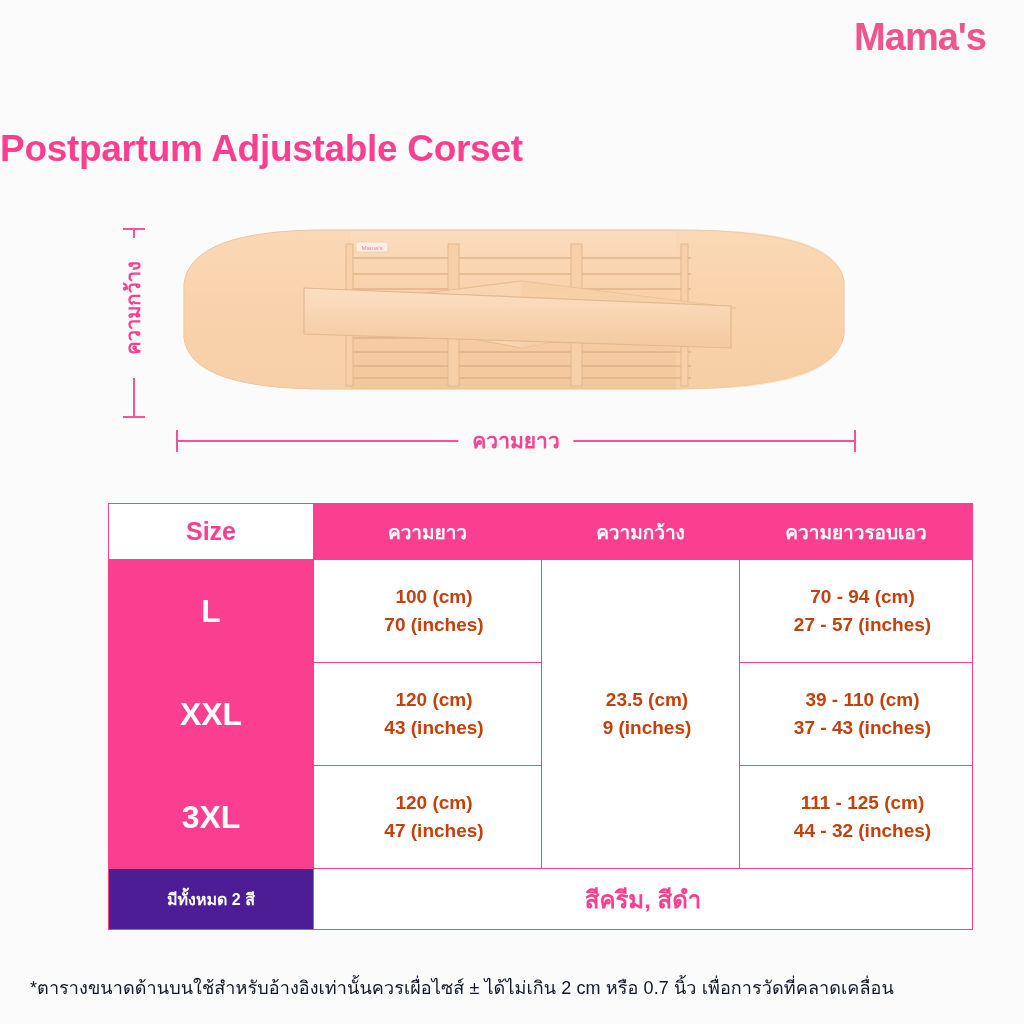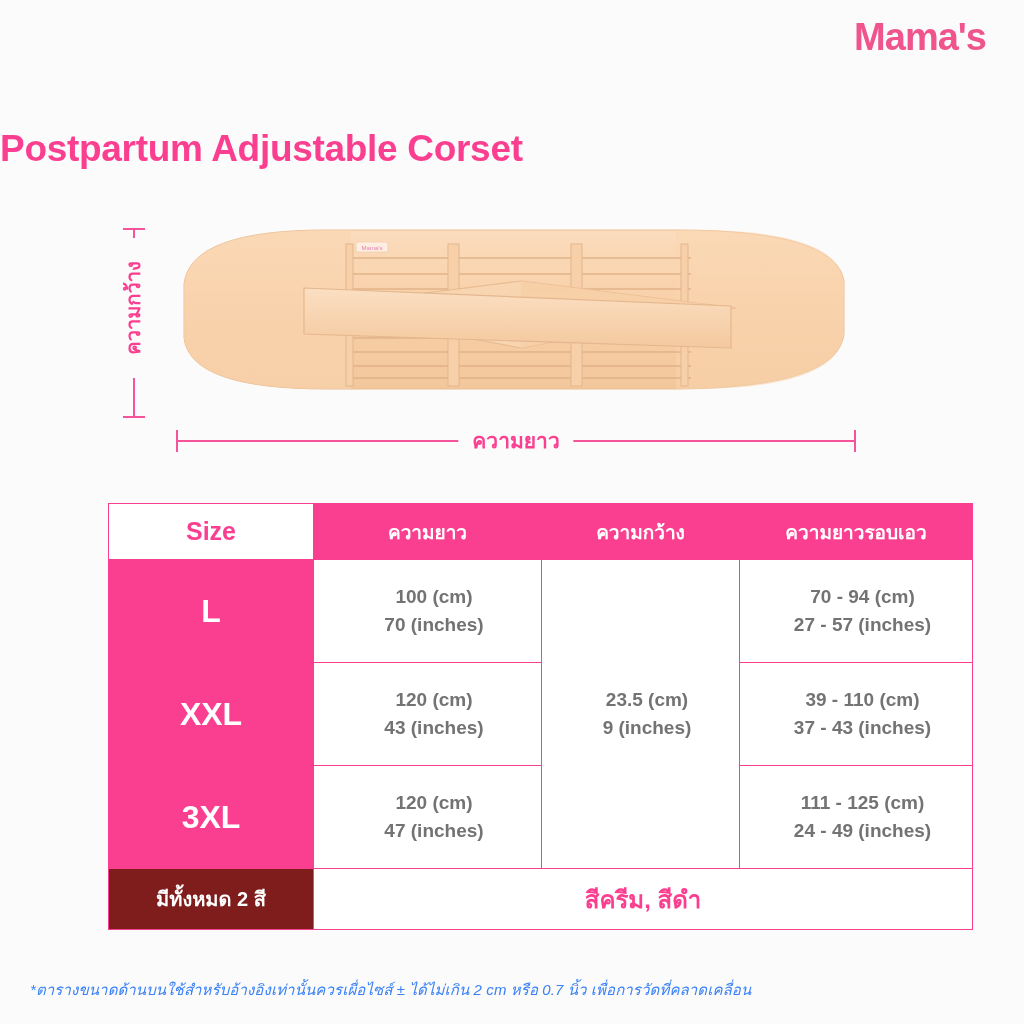--- a/index.html
+++ b/index.html
@@ -191,49 +191,48 @@
   }
   td.size-cell {
     background: #fb3f90;
     color: #ffffff;
     font-size: 32px;
     height: 103px;
     border-color: #fb3f90;
   }
   td.val {
     background: #ffffff;
-    color: #737373;
+    color: #c2410c;
     font-size: 19px;
     line-height: 1.45;
     height: 103px;
     padding-left: 13px;
   }
   td.colors-label {
-    background: #7f1d1d;
+    background: #4c1d95;
     color: #ffffff;
-    font-size: 20px;
+    font-size: 16px;
     height: 61px;
     border-color: #fb3f90;
   }
   td.colors-val {
     background: #ffffff;
     color: #fb3f90;
     font-size: 24px;
     height: 61px;
   }
 
   
   #footnote {
     position: absolute;
     left: 30px;
     bottom: 22px;
-    font-size: 15px;
-    color: #3b82f6;
+    font-size: 18px;
+    color: #0f172a;
     letter-spacing: 0.1px;
-    font-style: italic;
   }
 </style>
 </head>
 <body>
 
 <div id="logo">
   <span class="logo-mama">Mama's</span>
 </div>
 
 <div id="page-title">Postpartum Adjustable Corset</div>
@@ -354,21 +353,21 @@
       </td>
     </tr>
     <tr>
       <td class="size-cell">3XL</td>
       <td class="val">
         <div>120 (cm)</div>
         <div>47 (inches)</div>
       </td>
       <td class="val">
         <div>111 - 125 (cm)</div>
-        <div>24 - 49 (inches)</div>
+        <div>44 - 32 (inches)</div>
       </td>
     </tr>
     <tr>
       <td class="colors-label">มีทั้งหมด 2 สี</td>
       <td class="colors-val" colspan="3">สีครีม, สีดำ</td>
     </tr>
   </tbody>
 </table>
 
 <div id="footnote">*ตารางขนาดด้านบนใช้สำหรับอ้างอิงเท่านั้นควรเผื่อไซส์ ± ได้ไม่เกิน 2 cm หรือ 0.7 นิ้ว เพื่อการวัดที่คลาดเคลื่อน</div>

